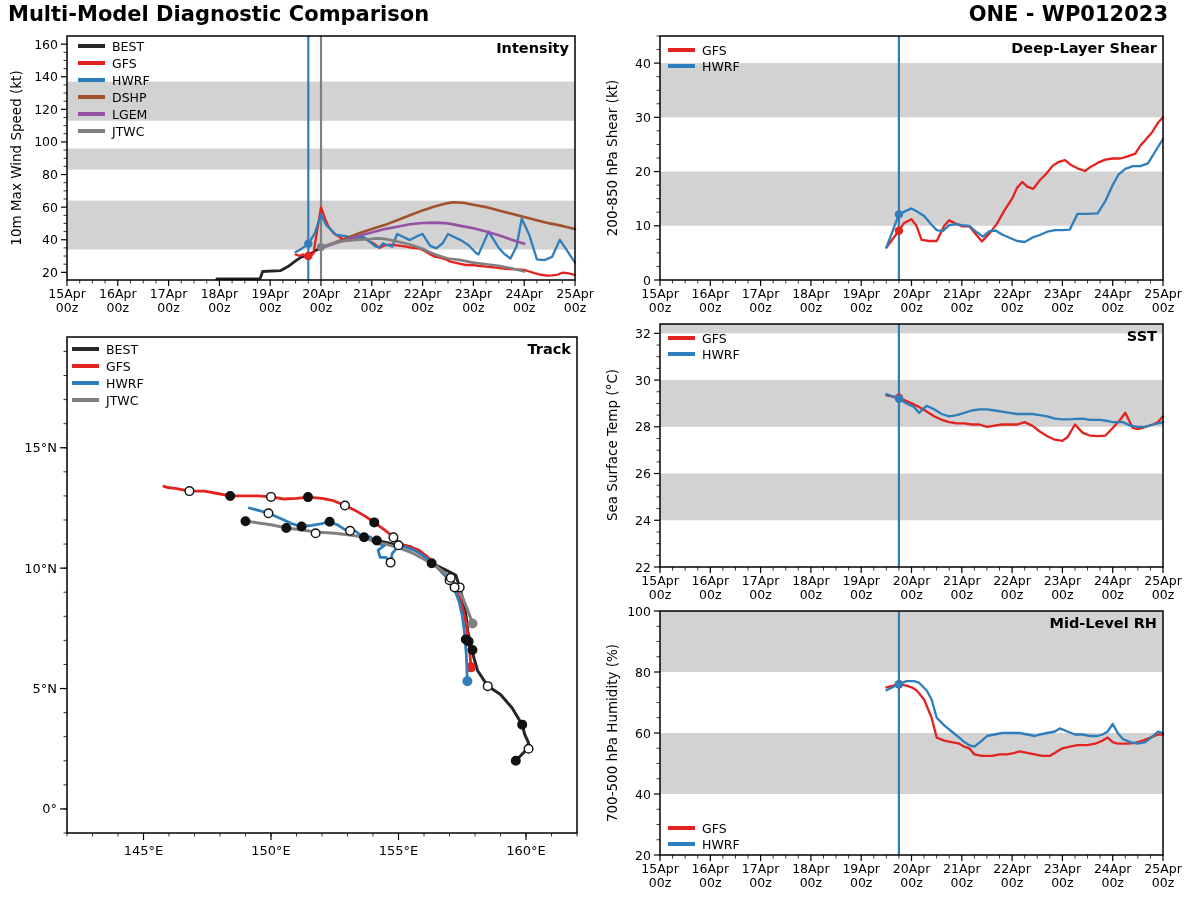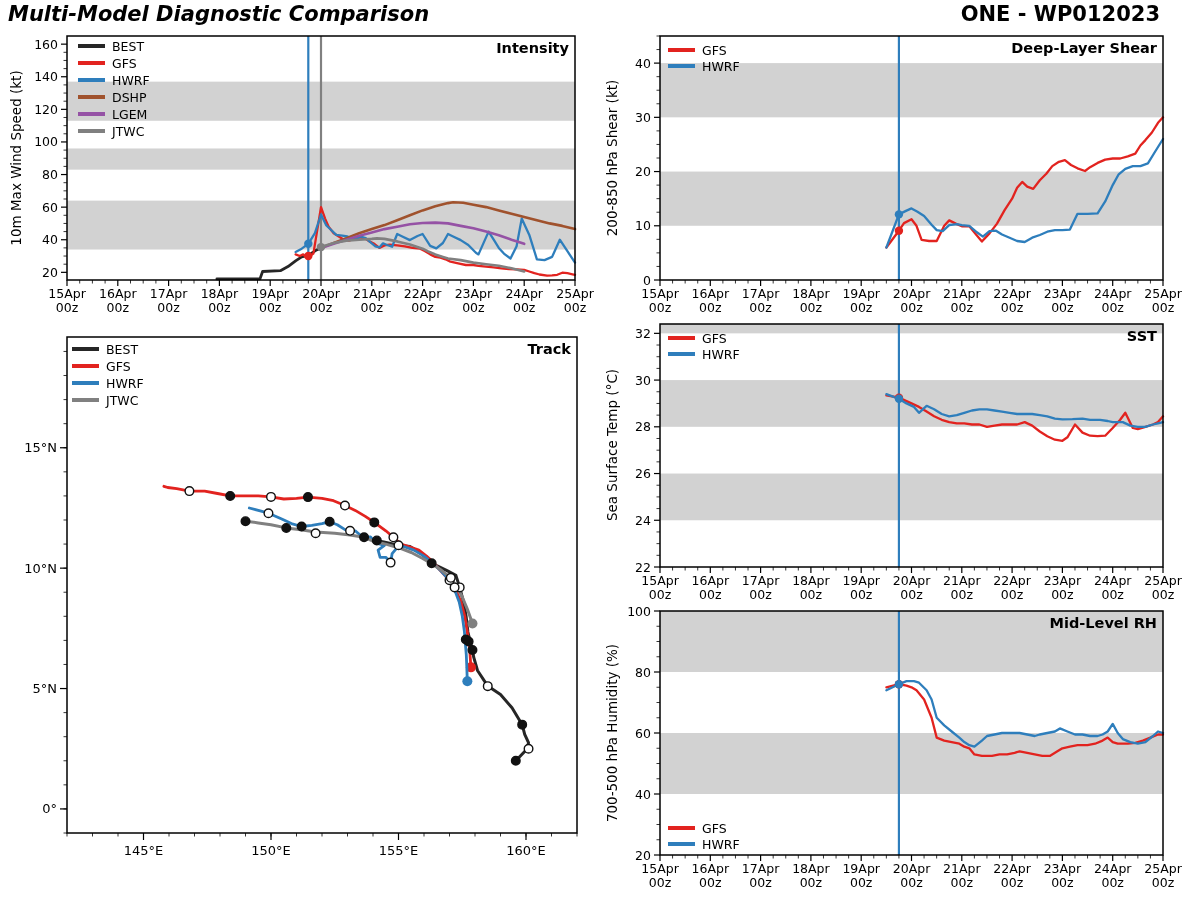--- a/index.html
+++ b/index.html
@@ -1,20 +1,20 @@
 <!DOCTYPE html>
 <html><head>
 <meta charset="utf-8">
 <style>
   html,body{margin:0;padding:0;background:#ffffff;}
   #page{position:relative;width:1200px;height:900px;background:#fff;overflow:hidden;
         font-family:"DejaVu Sans","Liberation Sans",sans-serif;}
   .fig-title{position:absolute;top:2px;font-size:21px;font-weight:bold;color:#000;white-space:nowrap;}
-  #title-left{left:8px;font-style:italic;}
-  #title-right{right:40px;margin-left:36px;}
+  #title-left{left:8px;}
+  #title-right{right:32px;margin-left:36px;}
   .ylab{position:absolute;font-size:13.5px;color:#000;white-space:nowrap;
         transform:translate(-50%,-50%) rotate(-90deg);}
   #charts{position:absolute;left:0;top:0;}
   #logo{position:absolute;left:2px;top:845px;width:185px;height:55px;}
   svg text{font-family:"DejaVu Sans","Liberation Sans",sans-serif;}
 </style>
 </head>
 <body>
 
 <div id="page">

